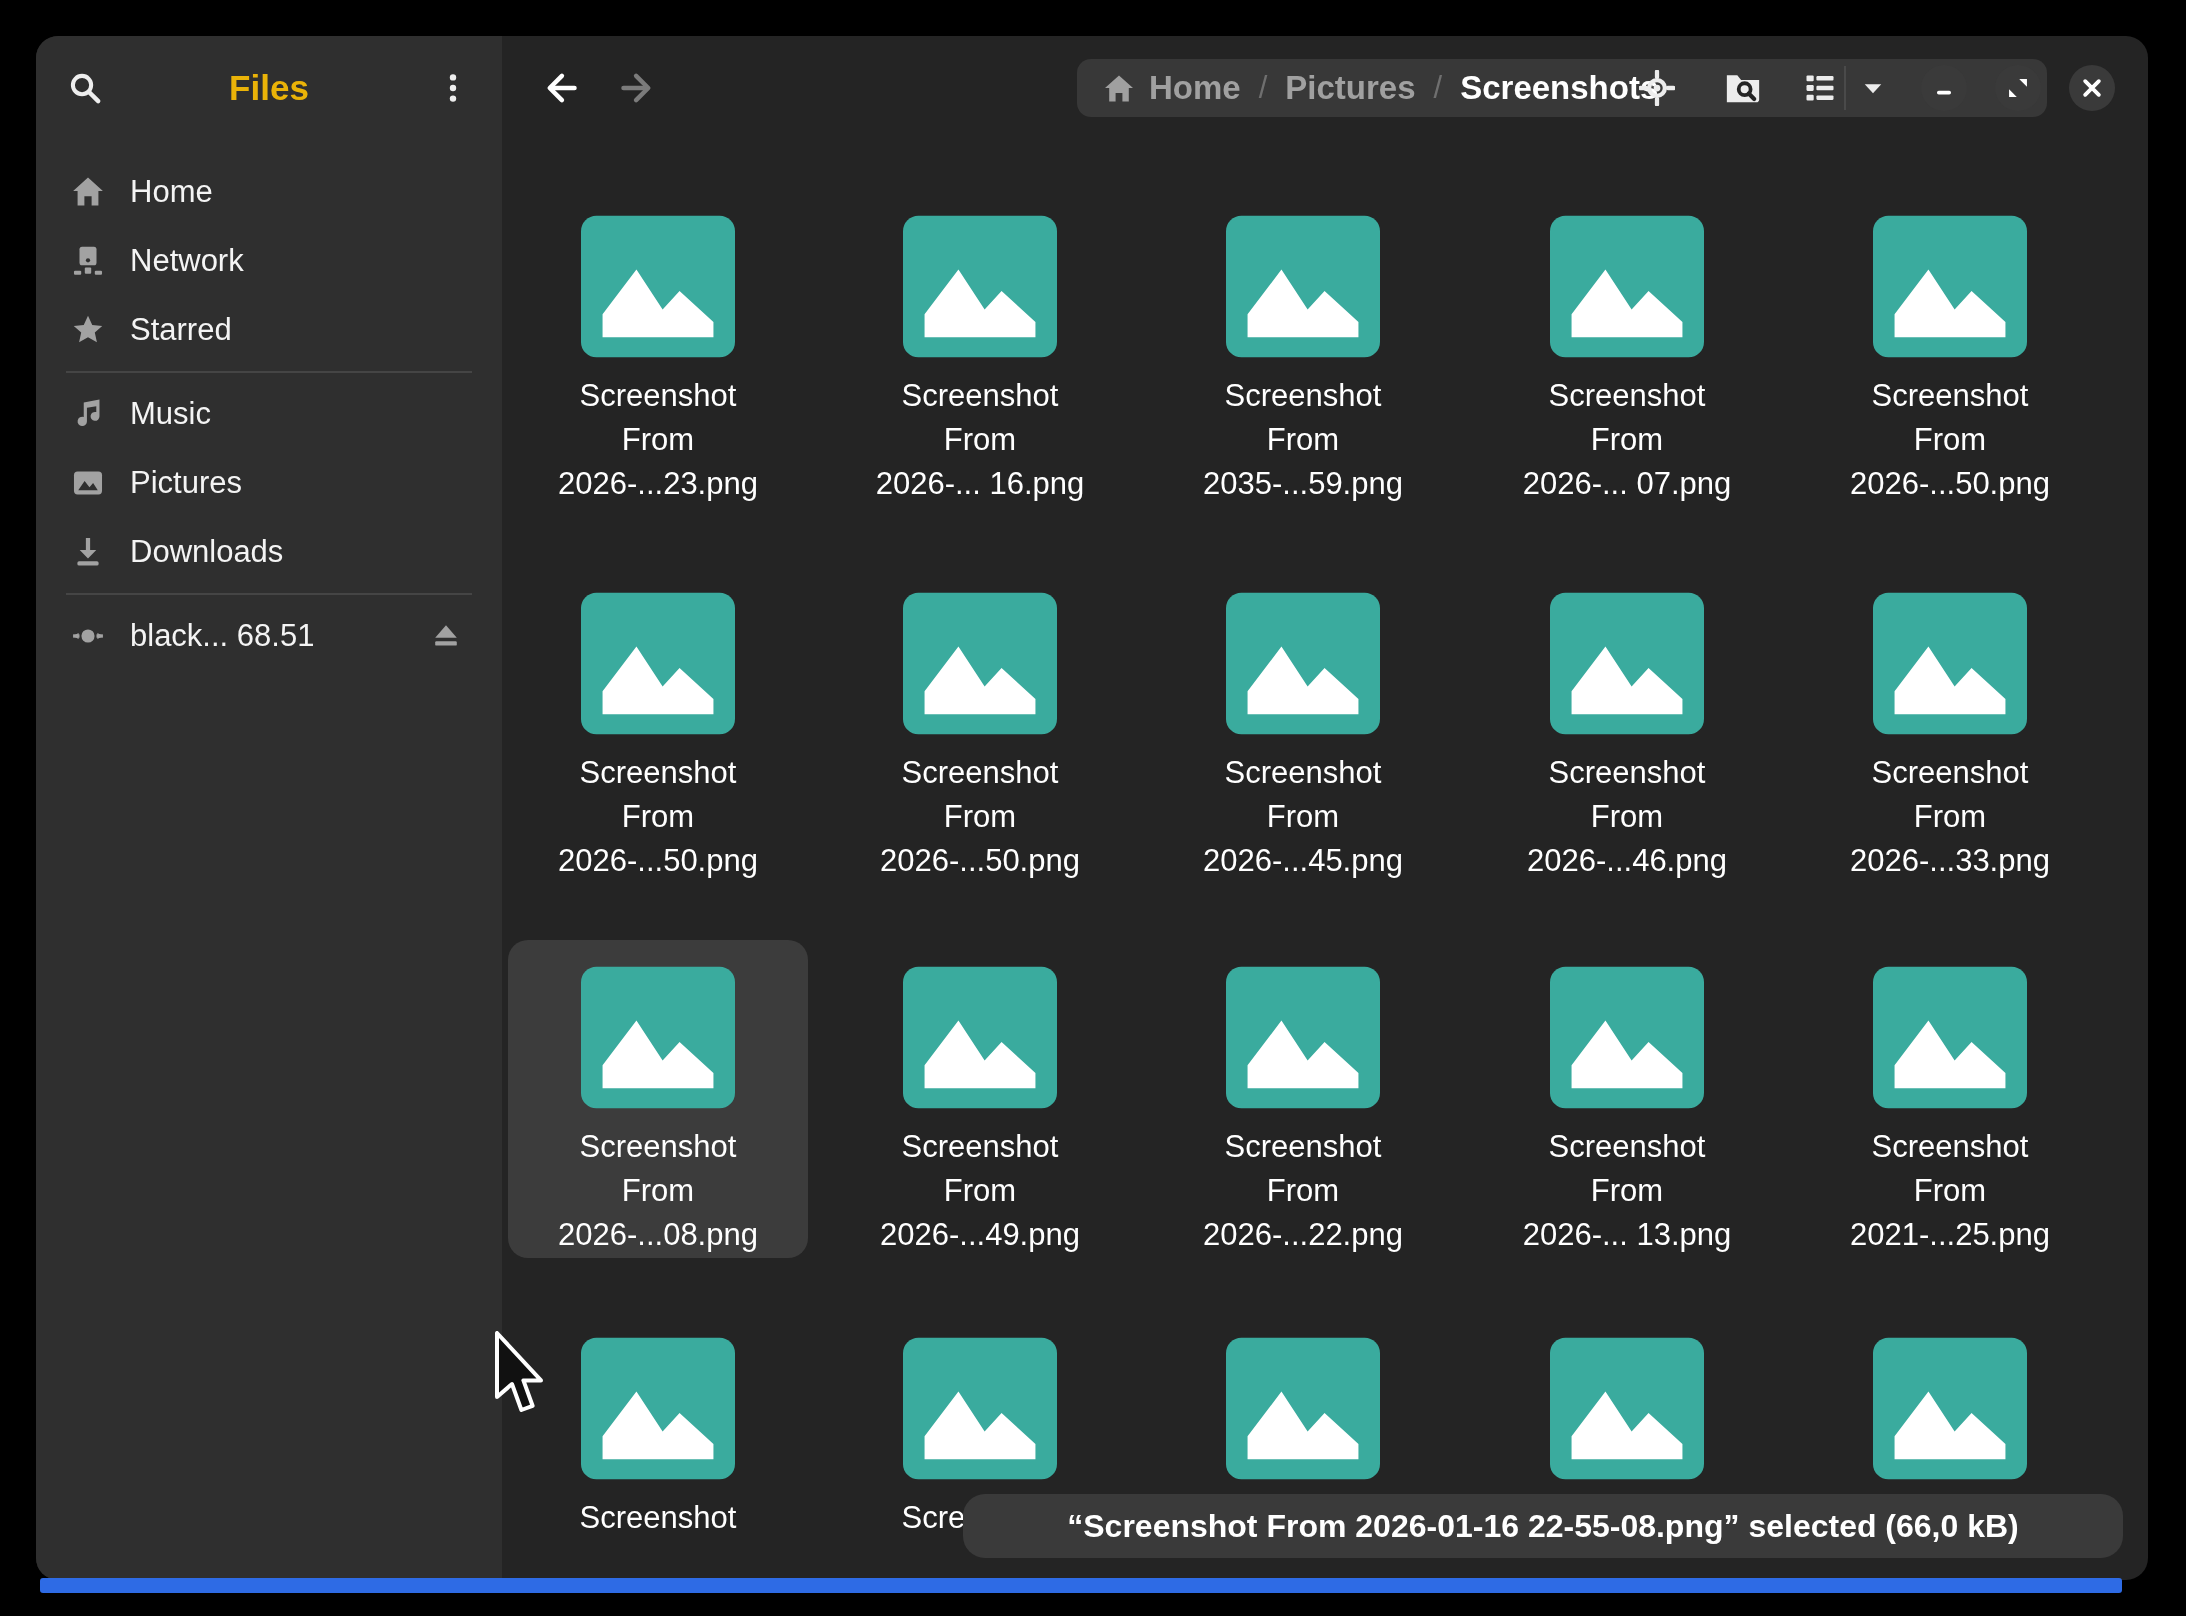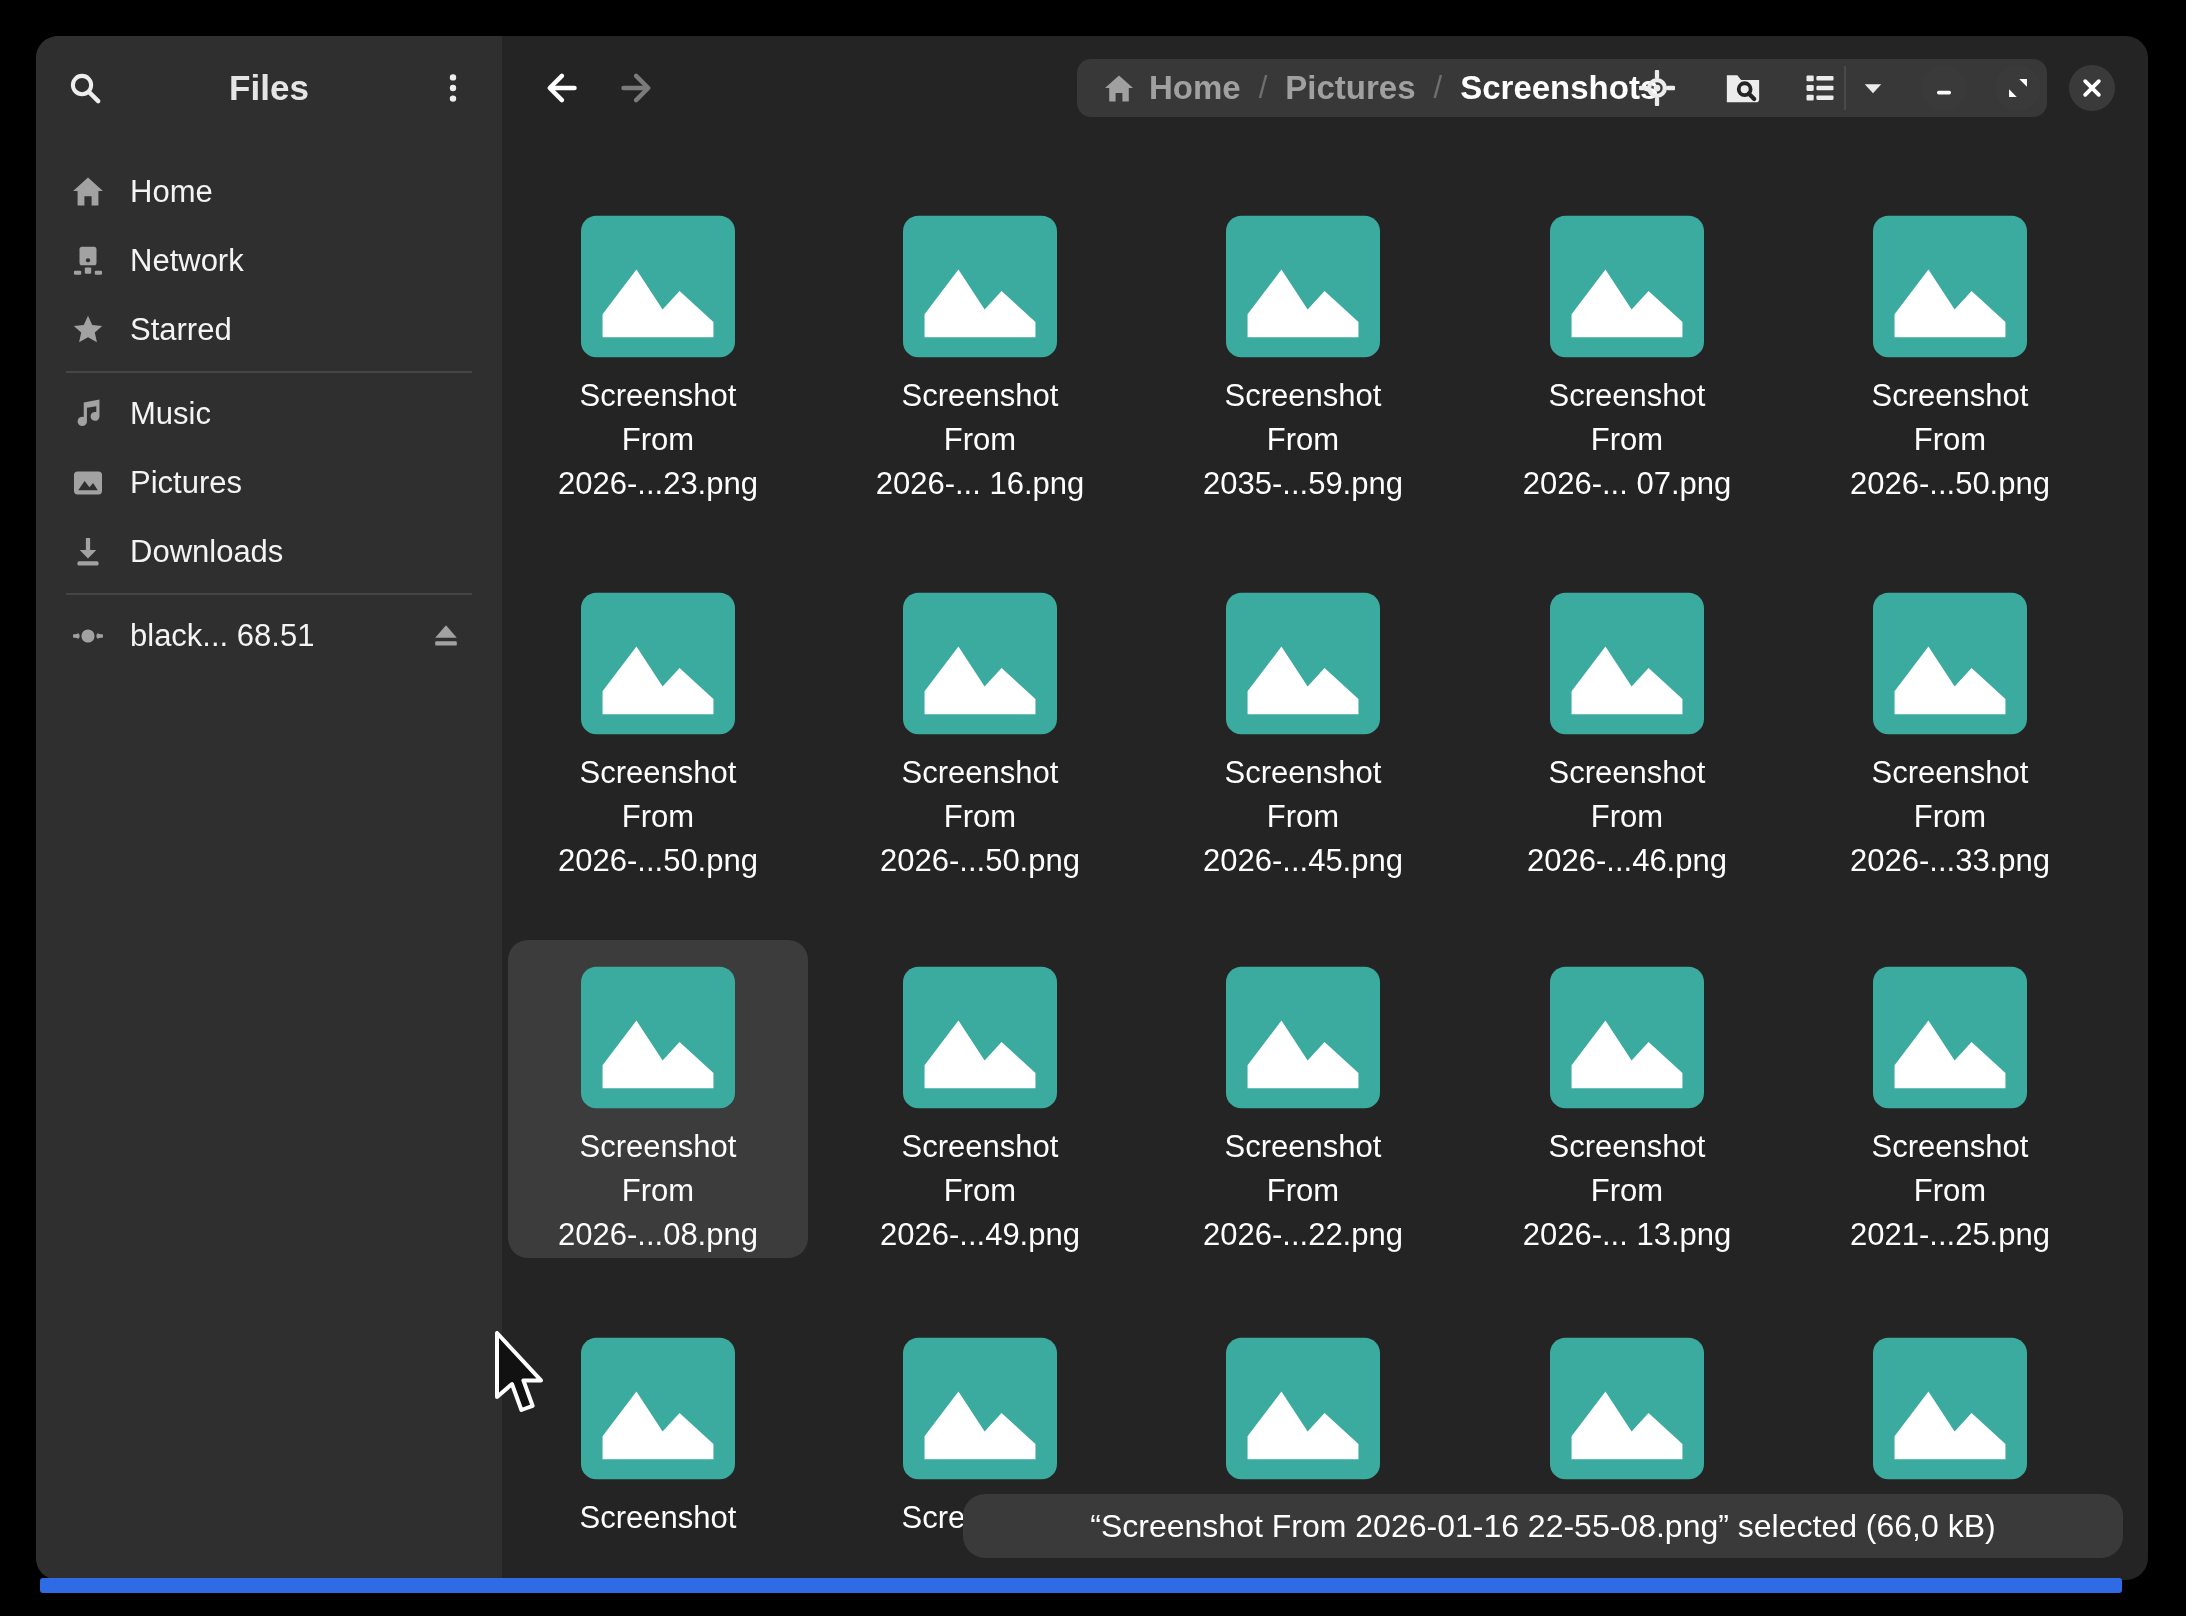--- a/index.html
+++ b/index.html
@@ -3,21 +3,21 @@
 <meta charset="utf-8">
 <style>
   html,body{margin:0;padding:0;background:#000;width:2186px;height:1616px;position:relative;
     font-family:"Liberation Sans",sans-serif;-webkit-font-smoothing:antialiased;}
   .window{position:absolute;left:36px;top:36px;width:2112px;height:1544px;background:var(--winbg,#242424);
     border-radius:22px;overflow:hidden;}
   
   .sidebar{position:absolute;left:0;top:0;width:466px;height:100%;background:var(--sidebg,#2f2f2f);}
   .sidebar-header{height:104px;display:flex;align-items:center;padding:0 20px;box-sizing:border-box;}
   .icon-btn{width:58px;height:58px;border-radius:14px;display:flex;align-items:center;justify-content:center;color:#eee;}
-  .app-title{flex:1;text-align:center;font-weight:700;font-size:35px;color:#e5e5e5;}
+  .app-title{flex:1;text-align:center;font-weight:700;font-size:35px;color:#eab308;}
   .side-list{padding-top:14px;}
   .side-item{display:flex;align-items:center;gap:24px;height:62px;margin:7px 16px;padding:0 18px;
     border-radius:14px;color:#f4f4f4;font-size:31px;}
   .side-item .ic{width:36px;height:36px;color:var(--icongray,#a2a2a2);display:flex;align-items:center;justify-content:center;}
   .side-sep{height:2px;background:#454545;margin:10px 30px;border:0;}
   .drive-row .grow{flex:1;}
   .eject-btn{width:44px;height:44px;display:flex;align-items:center;justify-content:center;color:var(--icongray,#a2a2a2);border-radius:10px;}
   
   .headerbar{position:absolute;left:466px;top:0;width:1646px;height:104px;}
   .nav-btn{position:absolute;top:23px;width:58px;height:58px;border-radius:14px;display:flex;align-items:center;justify-content:center;color:#fff;}
@@ -32,21 +32,21 @@
   .hb-icon{position:absolute;top:23px;width:58px;height:58px;border-radius:14px;display:flex;align-items:center;justify-content:center;color:#ececec;}
   .hb-sep{position:absolute;left:1342px;top:30px;width:2px;height:44px;background:#4a4a4a;}
   .wc-btn{position:absolute;top:29px;width:46px;height:46px;border-radius:50%;background:#3a3a3a;display:flex;align-items:center;justify-content:center;color:#fff;}
   
   .cell{position:absolute;width:300px;border-radius:20px;text-align:center;padding-top:26px;box-sizing:border-box;}
   .cell.selected{background:#3c3c3c;height:318px;}
   .thumb{width:154px;height:143px;display:inline-block;}
   .cell .name{margin-top:12px;color:#fff;font-size:31px;line-height:44px;}
   
   .toast{position:absolute;left:927px;top:1458px;width:1160px;height:64px;background:#3a3a3a;border-radius:22px;
-    display:flex;align-items:center;justify-content:center;color:#fff;font-size:32px;}
+    display:flex;align-items:center;justify-content:center;color:#fff;font-size:32px;font-weight:bold;}
   
   .accent-bar{position:absolute;left:40px;top:1578px;width:2082px;height:15px;background:var(--accentbar,#2e6be5);border-radius:3px;}
   .cursor{position:absolute;left:493px;top:1331px;width:52px;height:96px;pointer-events:none;z-index:50;}
   svg{display:block;}
 </style>
 </head>
 <body>
 
 <div class="window">
 

